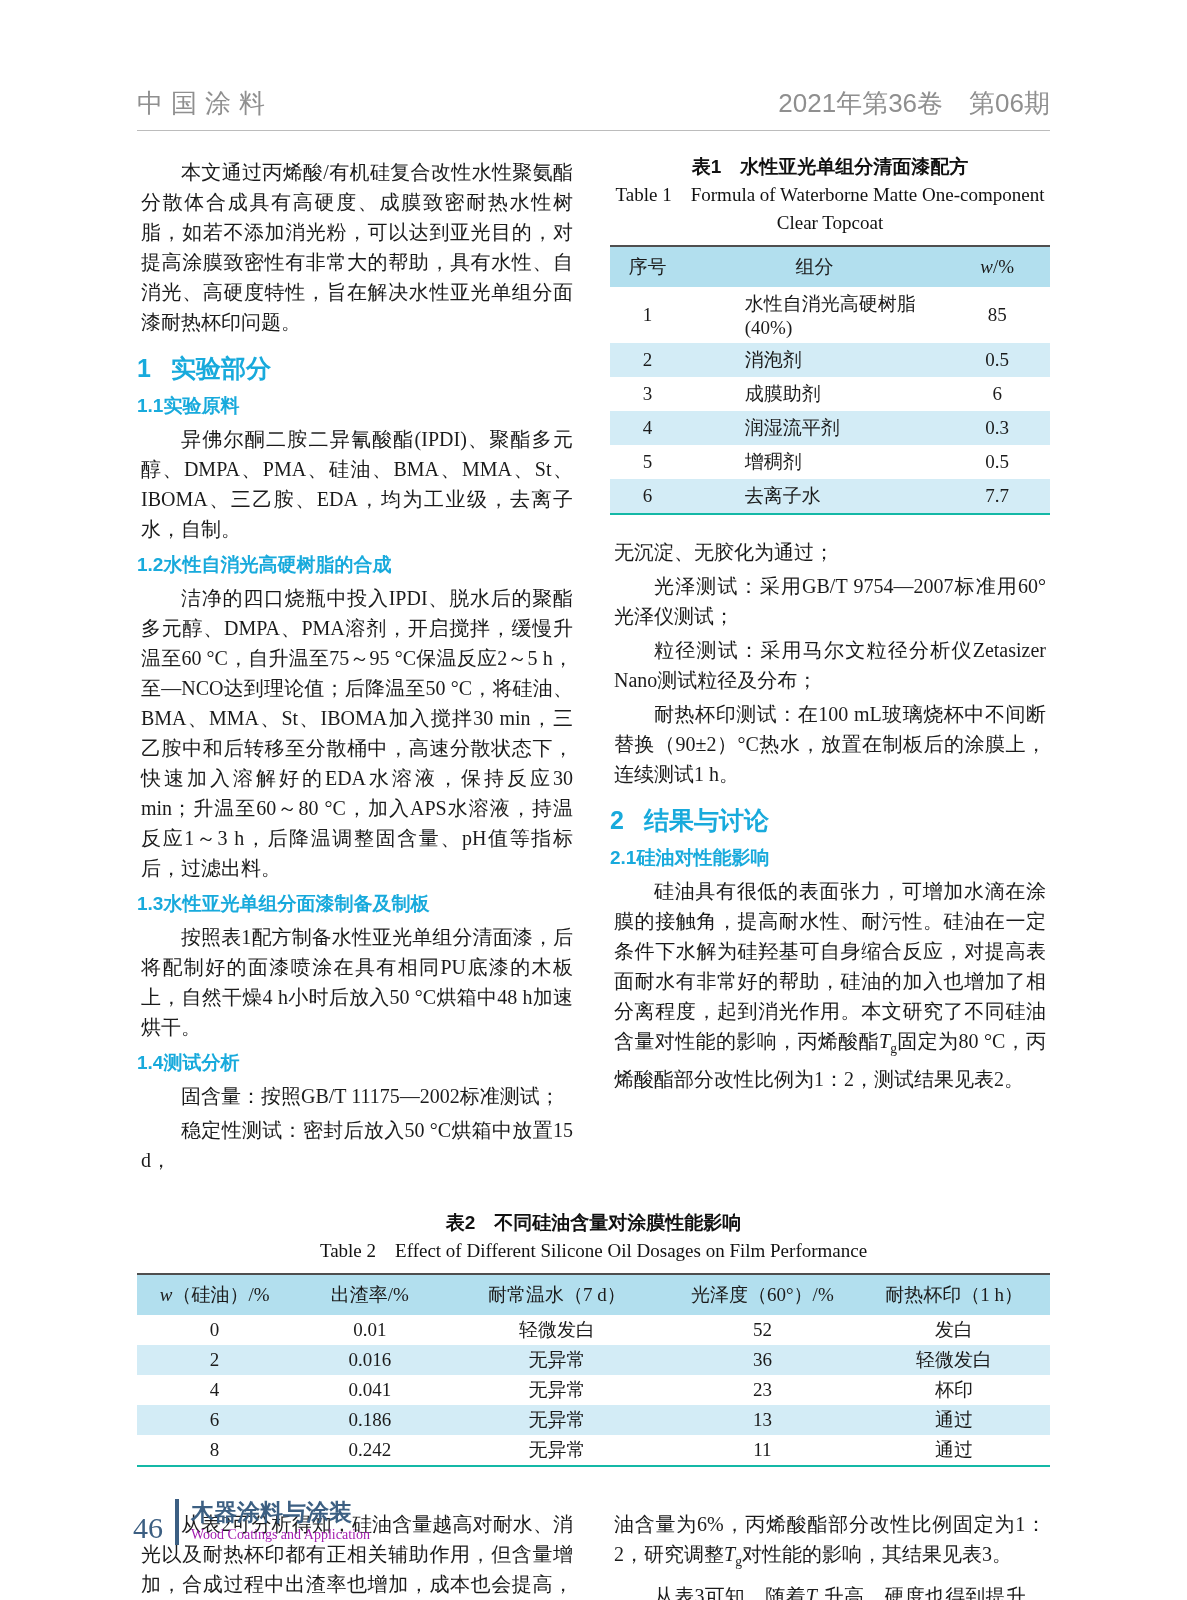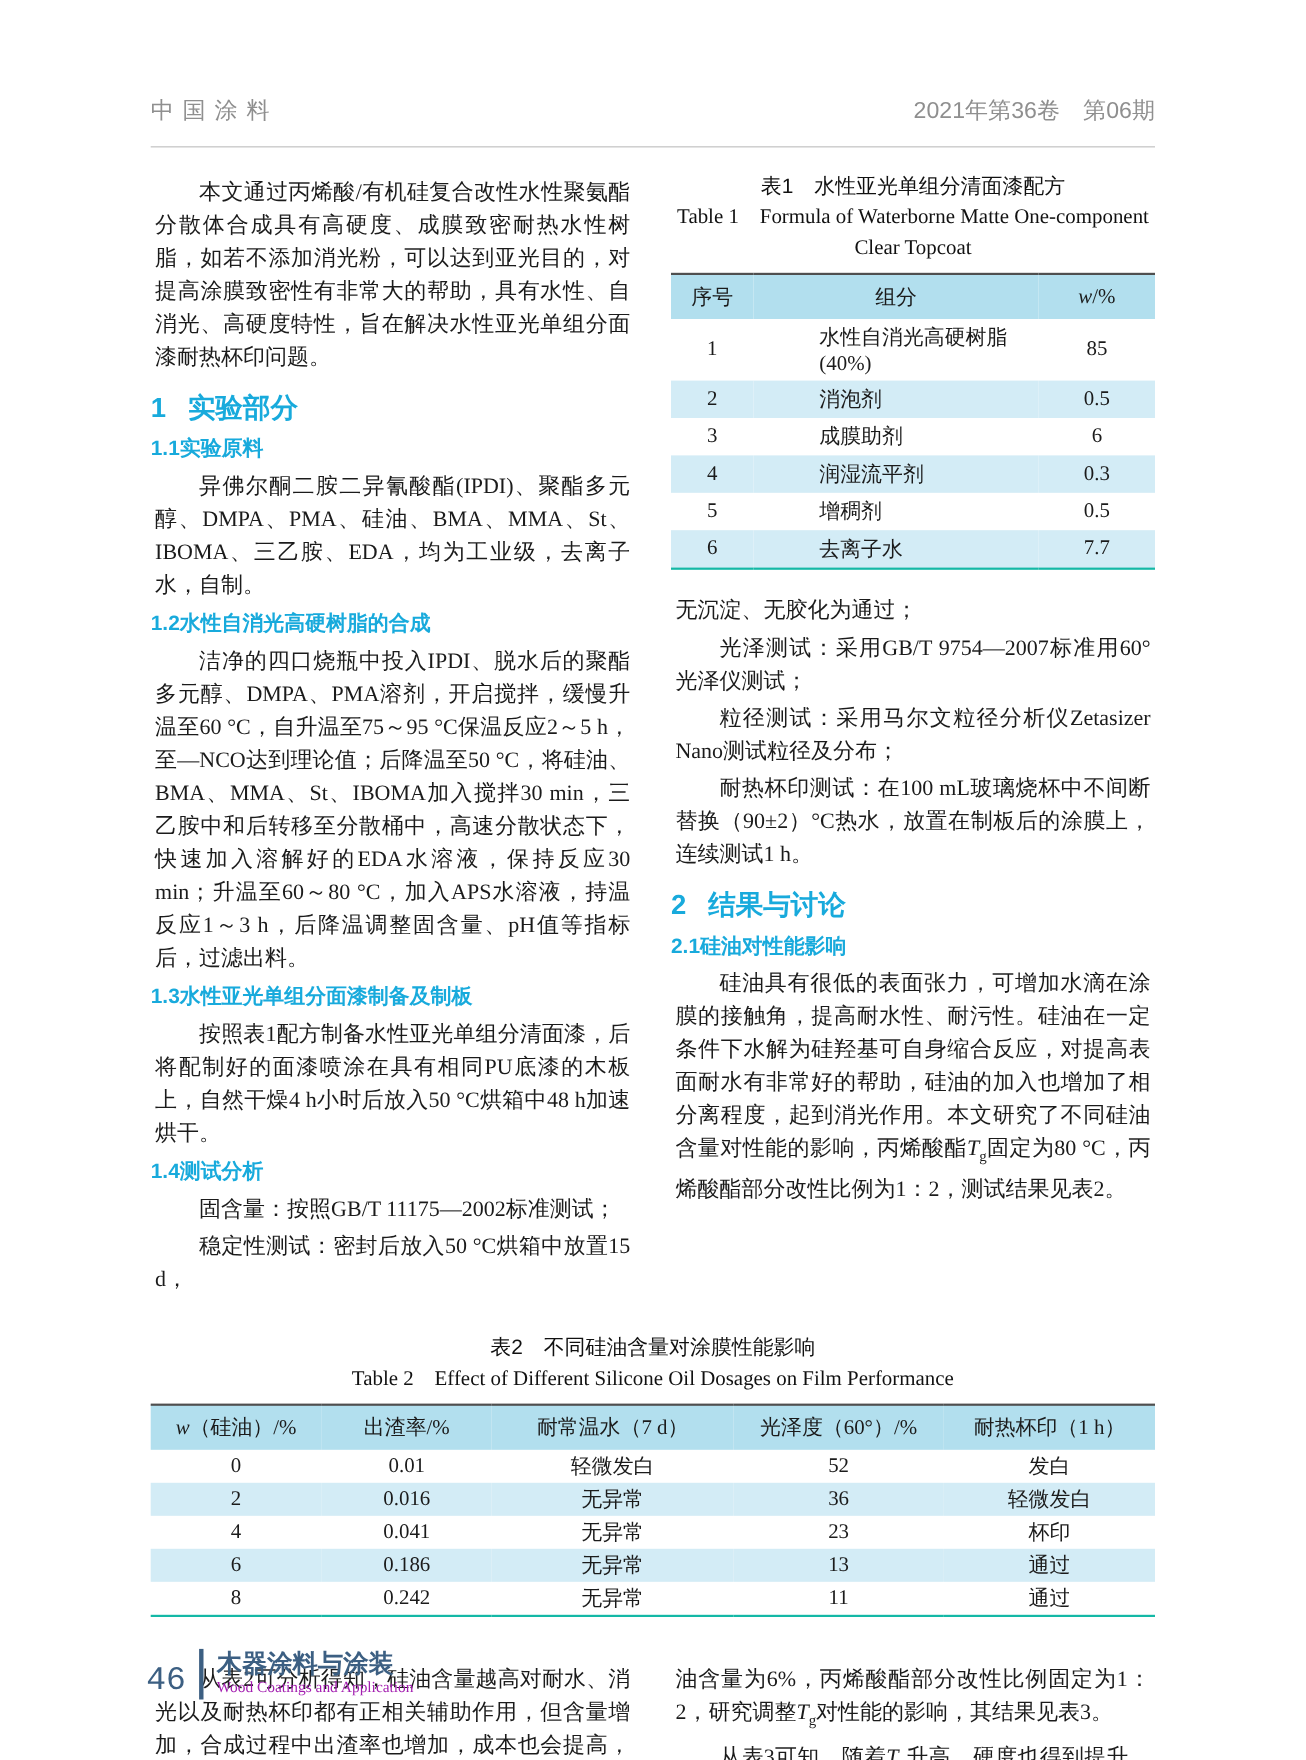--- a/index.html
+++ b/index.html
@@ -1,57 +1,57 @@
 <!DOCTYPE html>
 <html lang="zh"><head>
 <meta charset="utf-8">
 <style>
   html,body{margin:0;padding:0;background:#ffffff;}
   .page{position:relative;width:1187px;height:1600px;margin:0 auto;background:#fff;
         font-family:"Liberation Serif","DejaVu Serif",serif;color:#1b1b1b;overflow:hidden;}
   
   .pagehead{display:flex;justify-content:space-between;align-items:flex-end;
-            margin:86px 137px 0;padding-bottom:19px;border-bottom:1px solid #bcbcbc;
-            font-family:"Liberation Sans","DejaVu Sans",sans-serif;font-size:21px;color:#8f8f8f;}
+            margin:86px 137px 0;padding-bottom:9px;border-bottom:1px solid #bcbcbc;
+            font-family:"Liberation Sans","DejaVu Sans",sans-serif;font-size:26px;color:#8f8f8f;}
   .journal{letter-spacing:8px;}
   
   .cols{display:flex;gap:33px;margin:22px 137px 0;}
   .col{flex:1;min-width:0;}
   p.body{font-size:20px;line-height:30px;text-align:justify;margin:4px;text-indent:2em;}
   p.noindent{text-indent:0;}
   
   .sec{display:flex;gap:20px;align-items:baseline;margin:16px 0 10px;
        font-family:"Liberation Sans","DejaVu Sans",sans-serif;color:#18aadc;
        font-size:25px;font-weight:bold;line-height:30px;}
   .sub{display:flex;align-items:baseline;margin:8px 0 5px;
        font-family:"Liberation Sans","DejaVu Sans",sans-serif;color:#18aadc;
        font-size:19px;font-weight:bold;line-height:26px;}
   
   .tbl-title-zh{text-align:center;font-family:"Liberation Sans","DejaVu Sans",sans-serif;
-                font-weight:normal;font-size:19px;line-height:28px;margin:0;color:#111;}
+                font-weight:bold;font-size:19px;line-height:28px;margin:0;color:#111;}
   .tbl-title-en{text-align:center;font-family:"Liberation Serif","DejaVu Serif",serif;
                 font-weight:normal;font-size:19px;line-height:28px;margin:0;color:#111;}
   table{width:100%;border-collapse:collapse;margin-top:8px;
         border-top:2px solid #4f4f4f;border-bottom:2px solid #14b8a6;}
   th{background:#b2dfee;font-weight:normal;font-size:19px;padding:7px 2px;text-align:center;}
   td{font-size:19px;padding:4px 2px;text-align:center;}
   tbody tr:nth-child(even) td{background:#d3ecf6;}
   .t1 th:nth-child(1),.t1 td:nth-child(1){width:17%;}
   .t1 th:nth-child(2),.t1 td:nth-child(2){width:59%;}
   .t1 td:nth-child(2){text-align:left;padding-left:60px;}
   .t1 th:nth-child(3),.t1 td:nth-child(3){width:24%;}
   .t2 td{padding:2px 2px;}
   .t2 th:nth-child(1){width:17%;} .t2 th:nth-child(2){width:17%;}
   .t2 th:nth-child(3){width:24%;} .t2 th:nth-child(4){width:21%;} .t2 th:nth-child(5){width:21%;}
   .table2-block{margin:30px 137px 0;}
   .cols.bottom{margin-top:38px;}
   sub{font-size:68%;}
   
   .pagefoot{position:absolute;left:133px;bottom:55px;display:flex;gap:12px;color:#3c5f82;}
-  .pagenum{font-size:30px;line-height:34px;align-self:flex-end;font-family:Liberation Mono, monospace;}
+  .pagenum{font-size:30px;line-height:34px;align-self:flex-end;font-family:Liberation Serif, serif;}
   .footbar{width:4px;background:#3c5f82;}
   .foot-zh{font-family:"Liberation Sans","DejaVu Sans",sans-serif;font-weight:bold;font-size:23px;line-height:26px;margin:0;}
   .foot-en{font-family:"Liberation Serif","DejaVu Serif",serif;font-size:14px;line-height:20px;margin:0;color:#a21caf;}
 </style>
 </head>
 <body>
 
 <div class="page">
 
   <div class="pagehead">

